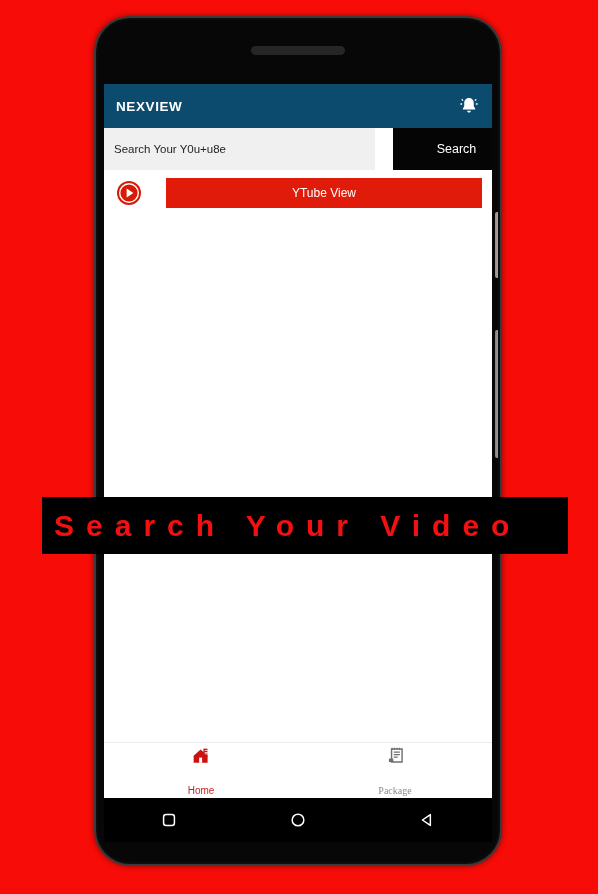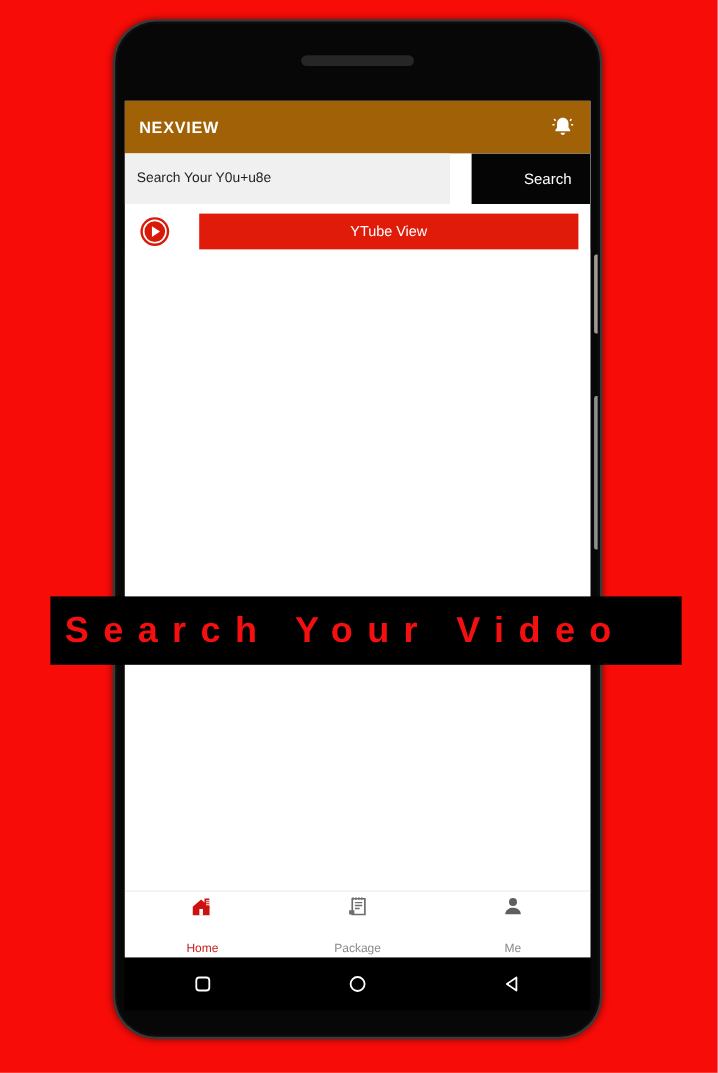--- a/index.html
+++ b/index.html
@@ -64,21 +64,21 @@
     width:388px; height:714px;
     background:#ffffff;
     overflow:hidden;
     display:flex;
     flex-direction:column;
   }
 
   
   #appbar {
     height:44px;
-    background:#a16207;
+    background:#0c4a6e;
     display:flex;
     align-items:center;
     justify-content:space-between;
     padding:0 12px;
     flex:0 0 auto;
   }
   #app-title {
     color:#ffffff;
     font-size:13.5px;
     font-weight:bold;
@@ -152,21 +152,21 @@
     display:flex;
     flex-direction:column;
     align-items:center;
     justify-content:center;
     gap:19px;
     cursor:pointer;
   }
   .tab svg { width:21px; height:21px; display:block; }
   .tab-label { font-size:10px; }
   .tab.active .tab-label { color:#c62222; }
-  .tab.inactive .tab-label { color:#8a8a8a; }
+  .tab.inactive .tab-label { color:#8a8a8a;font-family:Liberation Serif, serif; }
 
   
   #sysnav {
     position:absolute;
     left:6px; top:778px;
     width:388px; height:44px;
     background:#000000;
     display:flex;
     align-items:center;
     justify-content:space-around;
@@ -252,29 +252,20 @@
             <svg viewBox="0 0 24 24" aria-hidden="true">
               <path d="M7.5 4.5h12v15h-12z" fill="none" stroke="#6d6d6d" stroke-width="1.6"></path>
               <path d="M10 8.2h7M10 11h7M10 13.8h4.5" stroke="#6d6d6d" stroke-width="1.4" fill="none"></path>
               <path d="M4.5 15.5h5v4h-5z" fill="#6d6d6d"></path>
               <path d="M8.2 3v2.4M11 3v2.4M13.8 3v2.4M16.6 3v2.4" stroke="#6d6d6d" stroke-width="1.2"></path>
             </svg>
           </span>
           <span class="tab-label">Package</span>
         </div>
 
-        <div class="tab inactive">
-          <span>
-            <svg viewBox="0 0 24 24" fill="#5f5f5f" aria-hidden="true">
-              <circle cx="12" cy="7.6" r="3.8"></circle>
-              <path d="M4.6 19.4c0-4 3.3-6.3 7.4-6.3s7.4 2.3 7.4 6.3z"></path>
-            </svg>
-          </span>
-          <span class="tab-label">Me</span>
-        </div>
 
       </div>
     </div>
 
     <div id="sysnav">
       <span>
         <svg viewBox="0 0 24 24" aria-hidden="true">
           <rect x="5.5" y="5.5" width="13" height="13" rx="3" fill="none" stroke="#ffffff" stroke-width="1.8"></rect>
         </svg>
       </span>

